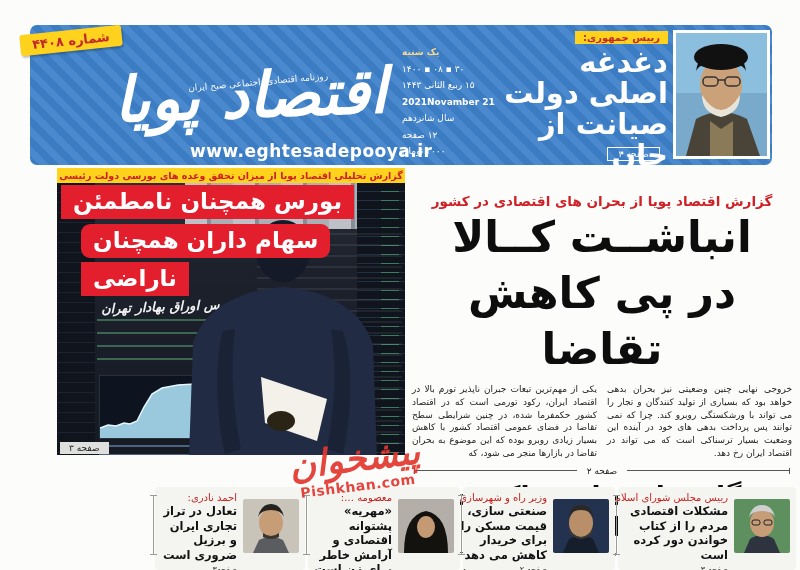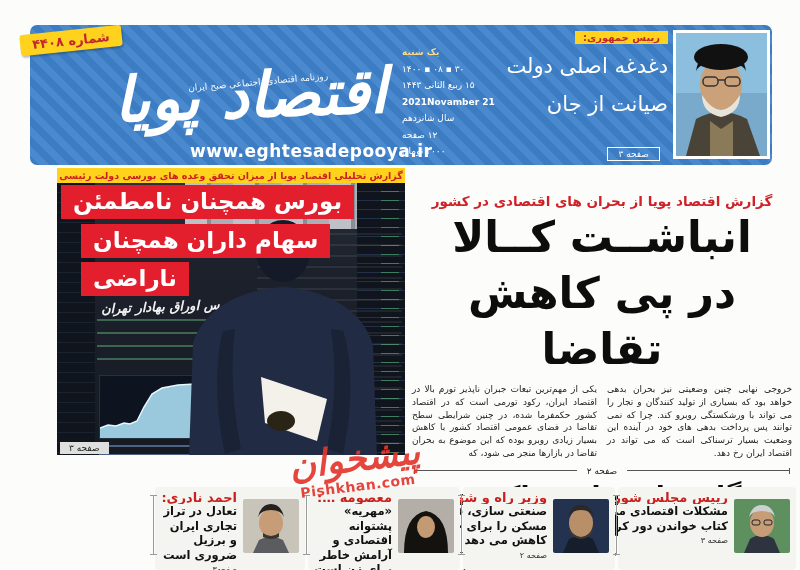--- a/index.html
+++ b/index.html
@@ -22,21 +22,21 @@
   .date-col { position:absolute; left:372px; top:19px; width:102px; direction:rtl; text-align:left; color:#fff; }
   .date-col span { display:block; font-size:9px; line-height:16.5px; white-space:nowrap; }
   .date-col .d0 { color:#ffd98a; font-weight:bold; }
   .date-col .d1 { direction:ltr; color:#fff; }
   .date-col .d3 { font-weight:bold; }
 
   
   .pres-kicker { position:absolute; right:104px; top:6px; background:#ffd21e; color:#c2272d;
     font-size:10px; font-weight:bold; padding:1px 8px; direction:rtl; }
   .pres-headline { position:absolute; right:104px; top:22px; width:175px; direction:rtl; text-align:right;
-    color:#fff; font-weight:normal; font-size:21px; line-height:38px; }
+    color:#fff; font-weight:bold; font-size:29px; line-height:31px; }
   .pres-page { position:absolute; right:112px; top:122px; border:1px solid #fff; color:#fff;
     font-size:9px; padding:1px 10px; direction:rtl; }
   .pres-photo { position:absolute; right:2px; top:5px; width:97px; height:129px; border:3px solid #fff;
     background:#8fc0e0; }
 
   
   .bourse { position:absolute; left:57px; top:168px; width:348px; height:287px; background:#171b24; }
   .bourse-kicker { position:absolute; left:0; top:0; width:100%; height:15px; background:#ffd21e;
     color:#cf1d24; font-size:9.5px; font-weight:bold; text-align:center; line-height:15px;
     direction:rtl; white-space:nowrap; overflow:hidden; z-index:12; }
@@ -57,21 +57,21 @@
   .index-rows { position:absolute; left:40px; top:136px; width:162px; height:52px;
     background:repeating-linear-gradient(180deg,rgba(120,230,150,.45) 0 2px,transparent 2px 13px); opacity:.8; }
   .board-chart { position:absolute; left:42px; top:192px; width:118px; height:64px; background:#0d1420;
     border:1px solid #26313f; }
   .below-rows { position:absolute; left:42px; top:262px; width:160px; height:26px;
     background:repeating-linear-gradient(180deg,rgba(130,170,230,.5) 0 2px,transparent 2px 9px); }
   .man { position:absolute; left:118px; top:26px; z-index:5; }
   .overlay-line { position:absolute; z-index:10; background:#e31e2d; color:#fff; font-weight:900;
     font-size:23px; padding:3px 12px 5px; direction:rtl; white-space:nowrap; }
   .ol0 { left:4px; top:17px; }
-  .ol1 { left:24px; top:56px; }
+  .ol1 { left:24px; top:56px;border-radius:9px; }
   .ol2 { left:24px; top:94px; }
   .bourse-page-tab { position:absolute; left:3px; bottom:1px; background:#dfdfdd; color:#222;
     font-size:9px; padding:1px 9px; z-index:11; direction:rtl; }
 
   
   .lead { position:absolute; left:412px; top:170px; width:380px; direction:rtl; text-align:center; }
   .kicker-red { color:#cf2127; font-size:13.5px; font-weight:bold;margin-top:23px; }
   .lead-h1 { color:#0d0d0d; font-weight:900; font-size:43px; line-height:56px; letter-spacing:-1px; }
   .lead-body { display:flex; flex-direction:row; gap:10px; margin-top:6px; text-align:justify; }
   .lead-body p { flex:1; font-size:9px; line-height:12.8px; color:#222; }
@@ -83,21 +83,21 @@
   .intv-h1 { color:#0d0d0d; font-weight:900; font-size:26.5px; margin-top:2px; letter-spacing:-.5px; }
   .intv-h2 { color:#0d0d0d; font-weight:900; font-size:24px; margin-top:1px; letter-spacing:-.5px; }
 
   
   .strip { position:absolute; left:4px; top:487px; width:792px; height:83px; direction:rtl;
     display:flex; align-items:stretch; }
   .teaser { background:#f4f4f1; border-radius:4px; display:flex; gap:6px; padding:5px 6px; direction:rtl; }
   .t0 { width:178px; } .t1 { width:152px; } .t2 { width:152px; } .t3 { width:150px; }
   .teaser .pic { width:56px; height:54px; margin-top:7px; border-radius:2px; overflow:hidden; flex:none; }
   .teaser .txt { flex:1; text-align:right; }
-  .t-kicker { color:#c9211e; font-size:13px; font-weight:bold; line-height:12px; white-space:nowrap; overflow:hidden; }
+  .t-kicker { color:#c9211e; font-size:10px; font-weight:normal; line-height:12px; white-space:nowrap; overflow:hidden; }
   .t-title { color:#111; font-size:11.5px; font-weight:800; line-height:14.5px; }
   .t-page { color:#333; font-size:8px; margin-top:3px; }
   .vdiv { width:1px; background:#9a9a98; height:60px; margin:8px 1px 0; position:relative; flex:none; }
   .vdiv::before { content:""; position:absolute; top:0; left:-3px; width:7px; height:1px; background:#9a9a98; }
   .vdiv::after { content:""; position:absolute; bottom:0; left:-3px; width:7px; height:1px; background:#9a9a98; }
   .editorial { width:138px; background:#f4f4f1; border-radius:4px; position:relative;
     padding:12px 10px 4px; text-align:right; direction:rtl; }
   .ed-tag { position:absolute; top:-3px; right:12px; background:#e2423d; color:#7e120f;
     font-size:8.5px; font-weight:bold; padding:1px 10px; }
   .ed-title { color:#111; font-size:12.5px; font-weight:800; line-height:16px; margin-top:4px; }

